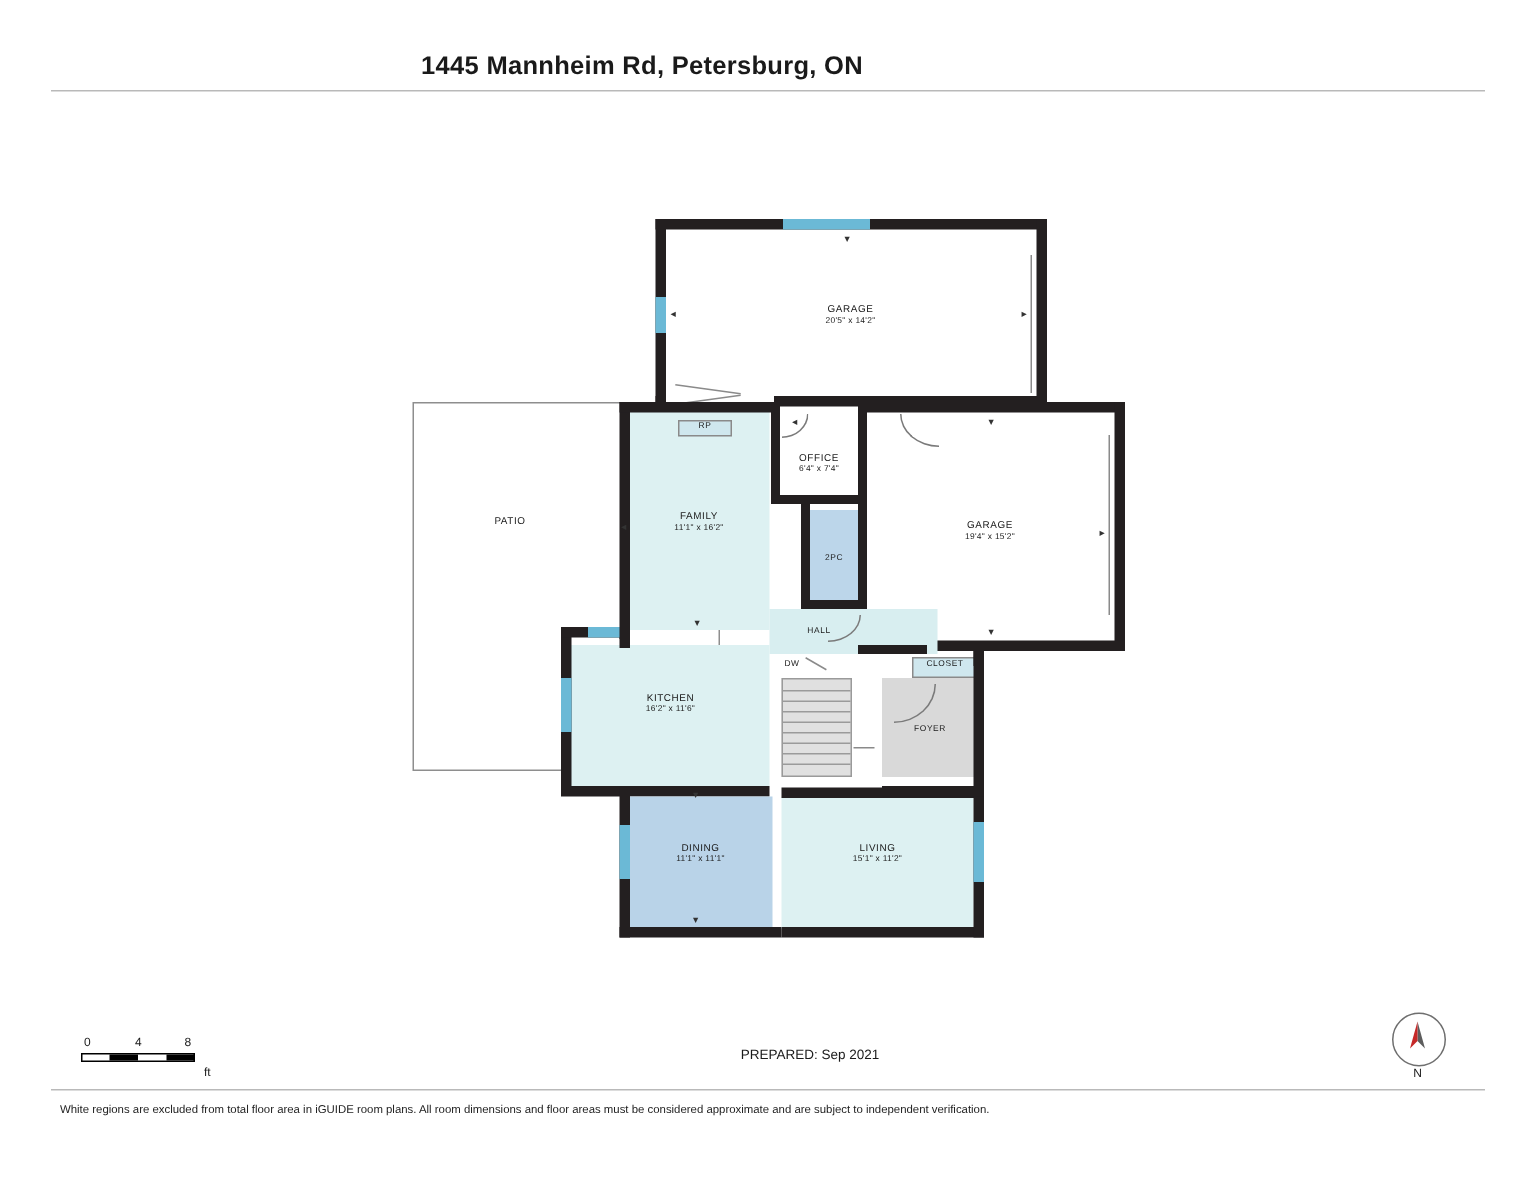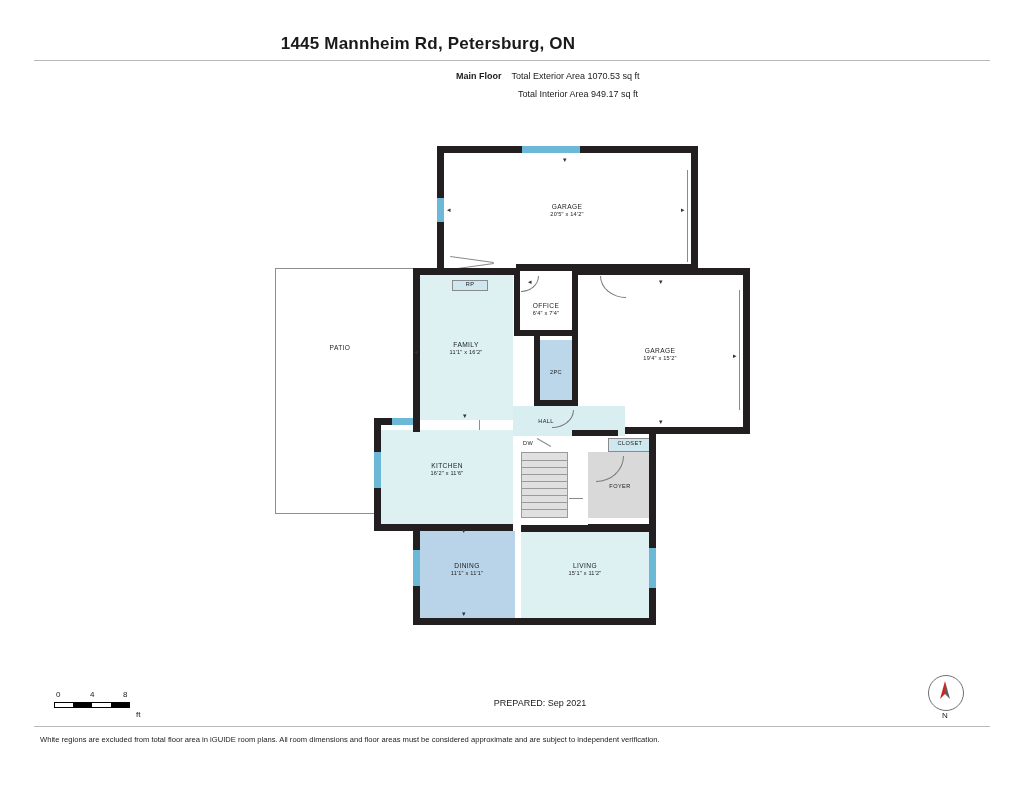--- a/index.html
+++ b/index.html
@@ -225,26 +225,20 @@
   }
 </style>
 </head>
 <body>
 
 <div class="page">
 
   <div class="title">1445 Mannheim Rd, Petersburg, ON</div>
   <div class="rule-top"></div>
 
-  <div class="subhead">
-    <div>
-      <span class="floor-label">Main Floor</span><span>Total Exterior Area 1070.53 sq ft</span>
-    </div>
-    <div class="line2">Total Interior Area 949.17 sq ft</div>
-  </div>
 
   <div class="plan">
 
     <div class="patio-outline" style="left:275px; top:268px; width:205px; height:246px;"></div>
     <div class="label" style="left:300px; top:344px; width:80px;">
       <span class="name">PATIO</span>
     </div>
 
     <div class="room fill-white" style="left:443px; top:152px; width:249px; height:115px;"></div>
 

